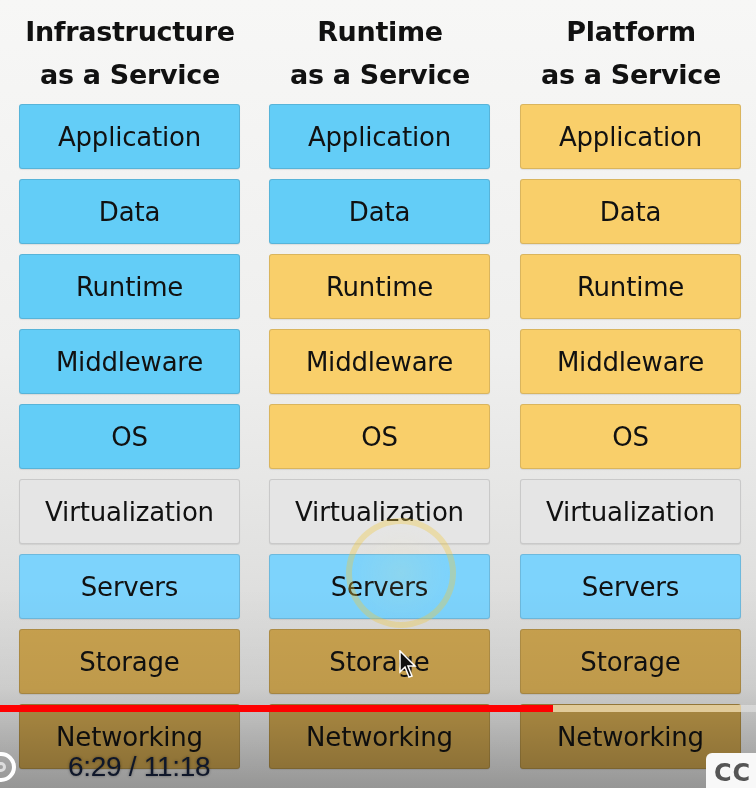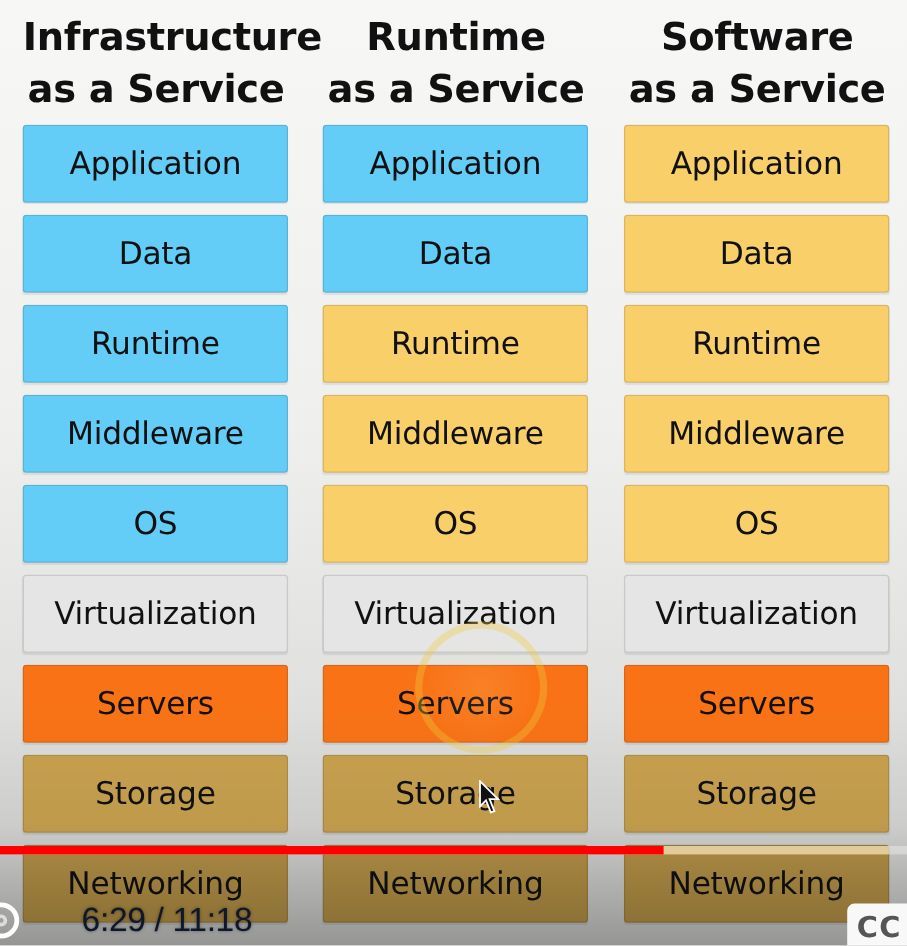--- a/index.html
+++ b/index.html
@@ -9,21 +9,21 @@
       background: linear-gradient(180deg, #f7f7f6 0%, #efefee 45%, #e2e2e1 70%, #cfcfce 100%);
       font-family: "DejaVu Sans", "Liberation Sans", sans-serif;
     }
     .slide { position: absolute; left: 0; top: 0; width: 756px; height: 788px; }
     .col-title {
       position: absolute;
       top: 10px;
       width: 222px;
       text-align: center;
       font-weight: bold;
-      font-size: 32px;
+      font-size: 27px;
       line-height: 43px;
       color: #111;
       letter-spacing: -0.3px;
     }
     .col-title span { display: block; white-space: nowrap; }
     .box {
       position: absolute;
       width: 221px;
       height: 65px;
       border-radius: 3px;
@@ -33,21 +33,21 @@
       font-size: 26px;
       color: #111;
       white-space: nowrap;
       letter-spacing: -0.2px;
       border: 1px solid rgba(0,0,0,0.12);
       box-shadow: 0 1px 1px rgba(0,0,0,0.08);
     }
     .box.blue { background: #63cdf7; }
     .box.yellow { background: #f9cf6a; }
     .box.yellow.dim1 { background: #e5e5e5; }
-    .box.yellow.dim2 { background: #f97316; }
+    .box.yellow.dim2 { background: #7dd3fc; }
     .box.yellow.dim3 { background: #c9a24f; }
     .box.yellow.dim4 { background: #b89447; }
 
     .bottom-shade {
       position: absolute; left: 0; right: 0; bottom: 0; height: 200px;
       background: linear-gradient(180deg, rgba(0,0,0,0) 0%, rgba(0,0,0,0.05) 50%, rgba(0,0,0,0.28) 100%);
       pointer-events: none;
     }
     .click-ring {
       position: absolute;
@@ -123,21 +123,21 @@
     <div class="box blue" style="left: 269px; top: 104px;">Application</div>
     <div class="box blue" style="left: 269px; top: 179px;">Data</div>
     <div class="box yellow" style="left: 269px; top: 254px;">Runtime</div>
     <div class="box yellow" style="left: 269px; top: 329px;">Middleware</div>
     <div class="box yellow" style="left: 269px; top: 404px;">OS</div>
     <div class="box yellow dim1" style="left: 269px; top: 479px;">Virtualization</div>
     <div class="box yellow dim2" style="left: 269px; top: 554px;">Servers</div>
     <div class="box yellow dim3" style="left: 269px; top: 629px;">Storage</div>
     <div class="box yellow dim4" style="left: 269px; top: 704px;">Networking</div>
     <div class="col-title" style="left: 520px;">
-      <span>Software</span>
+      <span>Platform</span>
       <span>as a Service</span>
     </div>
     <div class="box yellow" style="left: 520px; top: 104px;">Application</div>
     <div class="box yellow" style="left: 520px; top: 179px;">Data</div>
     <div class="box yellow" style="left: 520px; top: 254px;">Runtime</div>
     <div class="box yellow" style="left: 520px; top: 329px;">Middleware</div>
     <div class="box yellow" style="left: 520px; top: 404px;">OS</div>
     <div class="box yellow dim1" style="left: 520px; top: 479px;">Virtualization</div>
     <div class="box yellow dim2" style="left: 520px; top: 554px;">Servers</div>
     <div class="box yellow dim3" style="left: 520px; top: 629px;">Storage</div>

